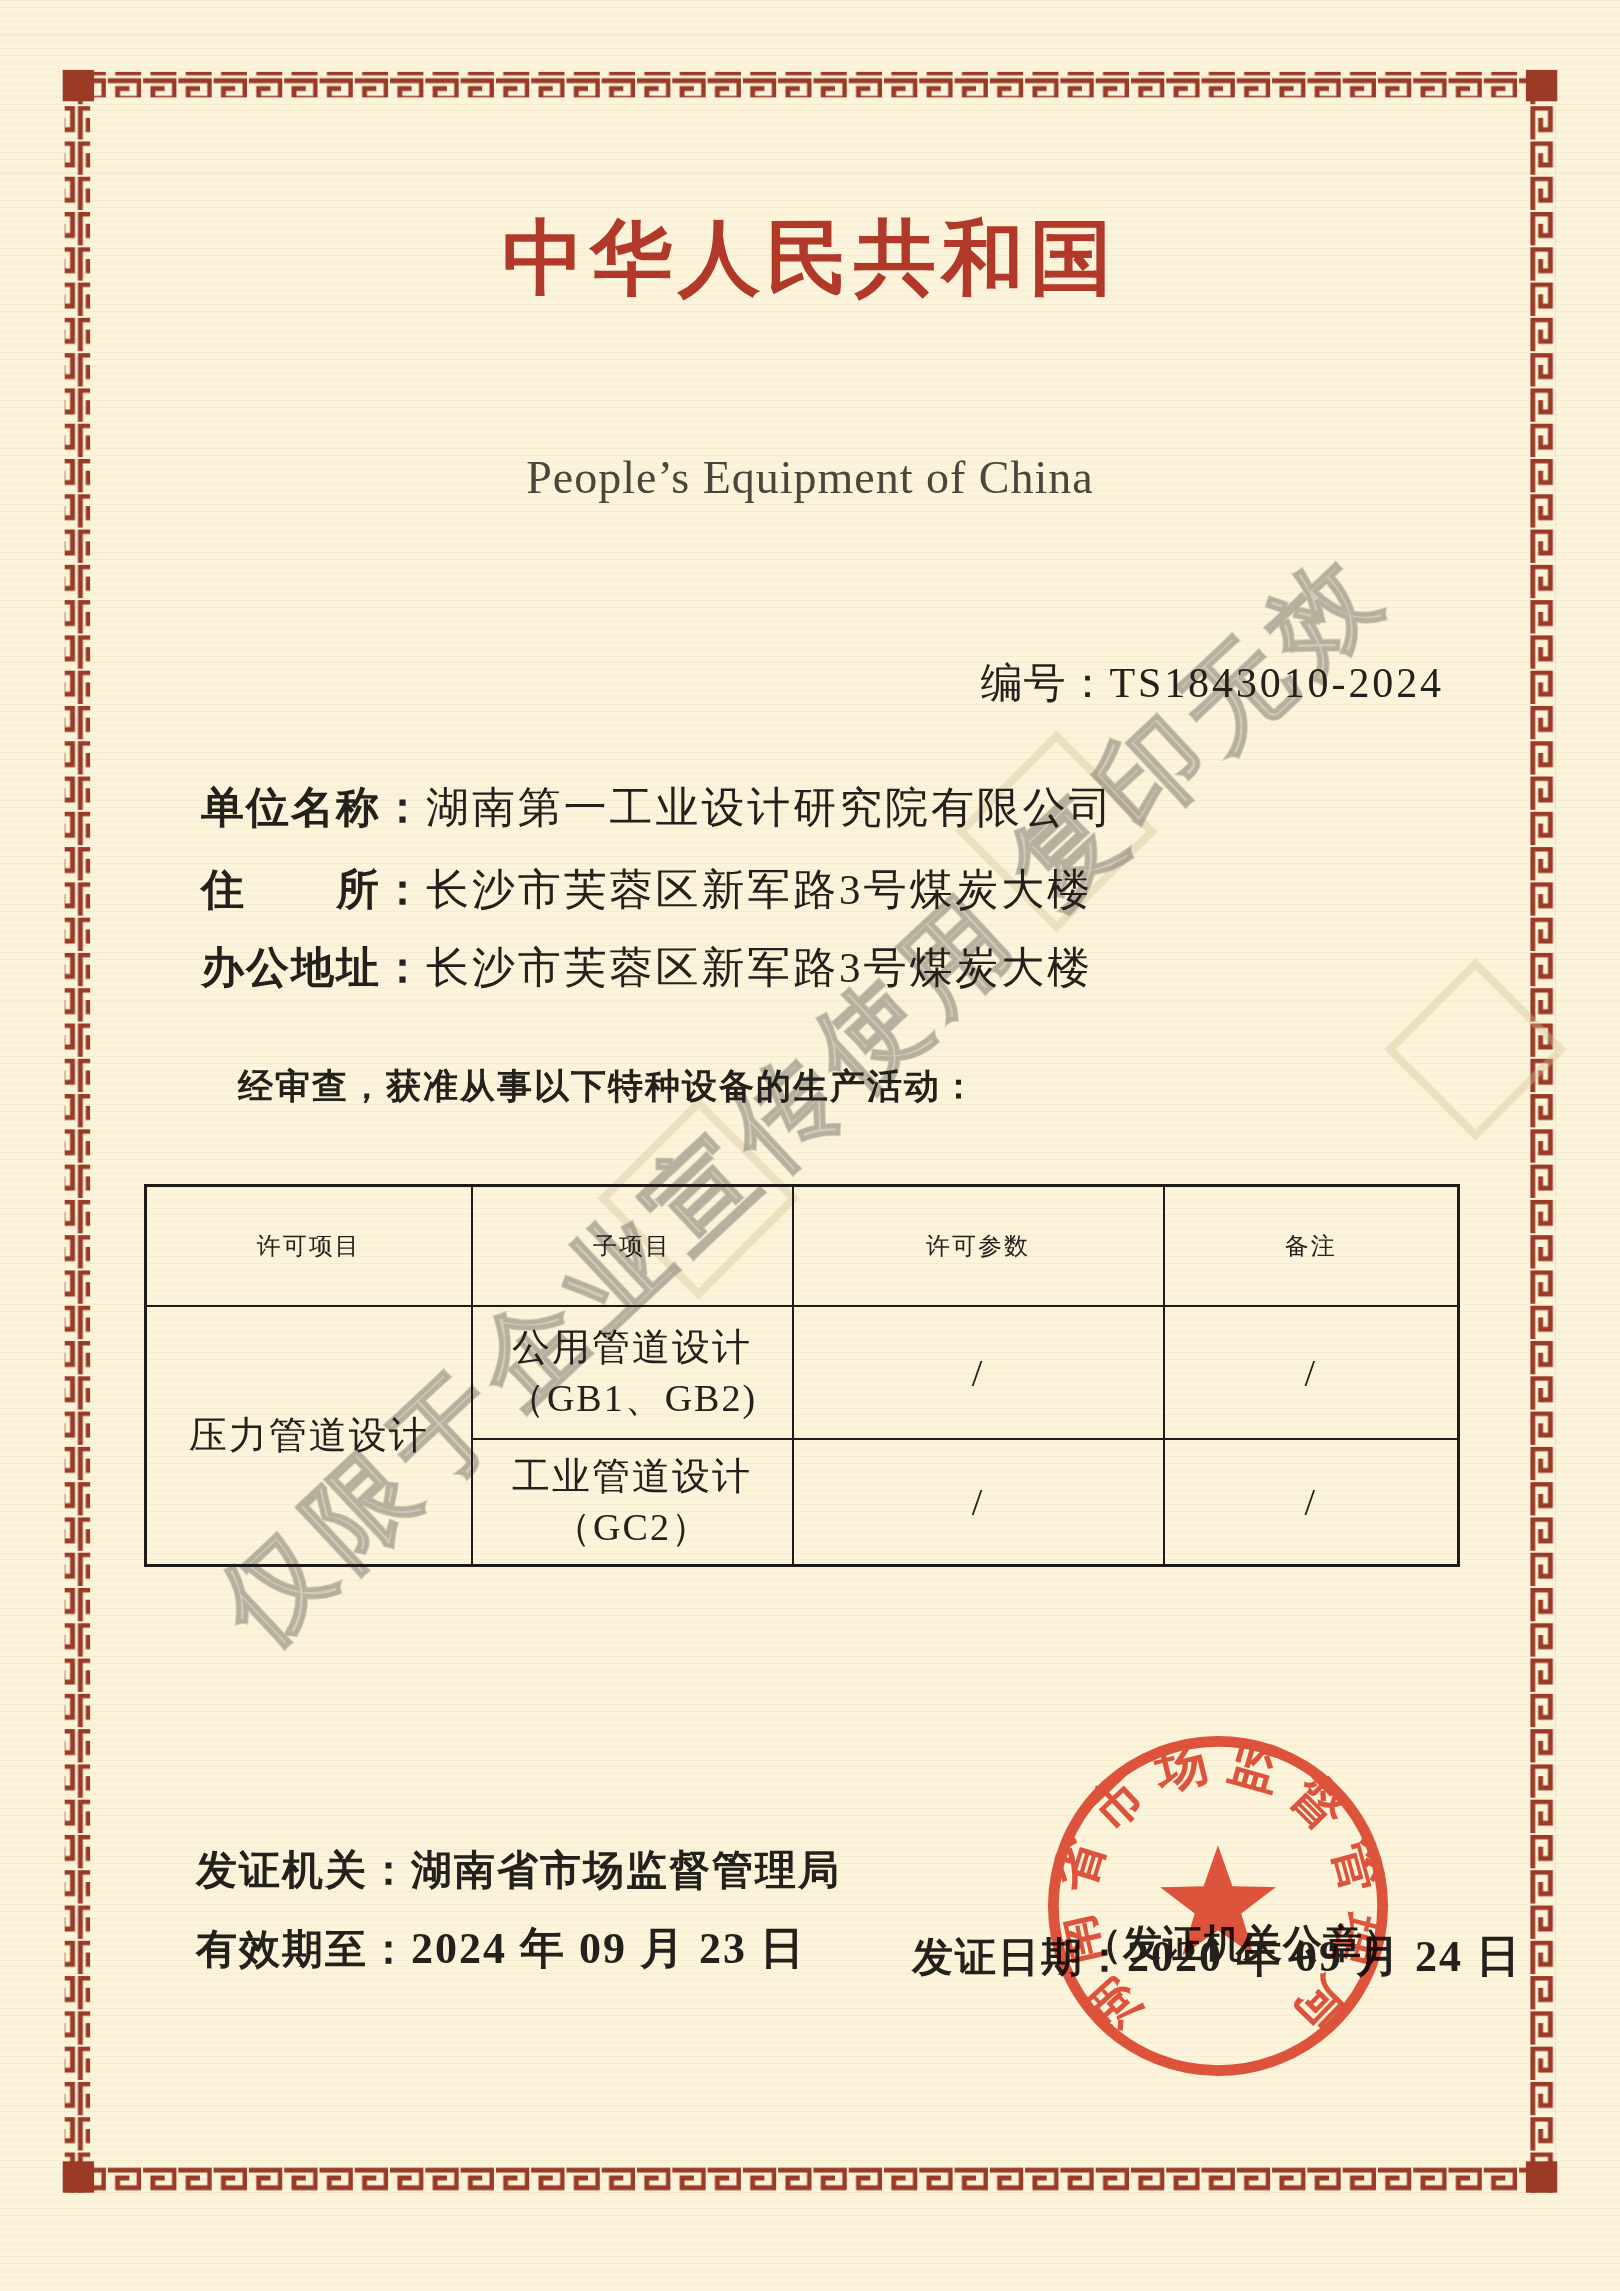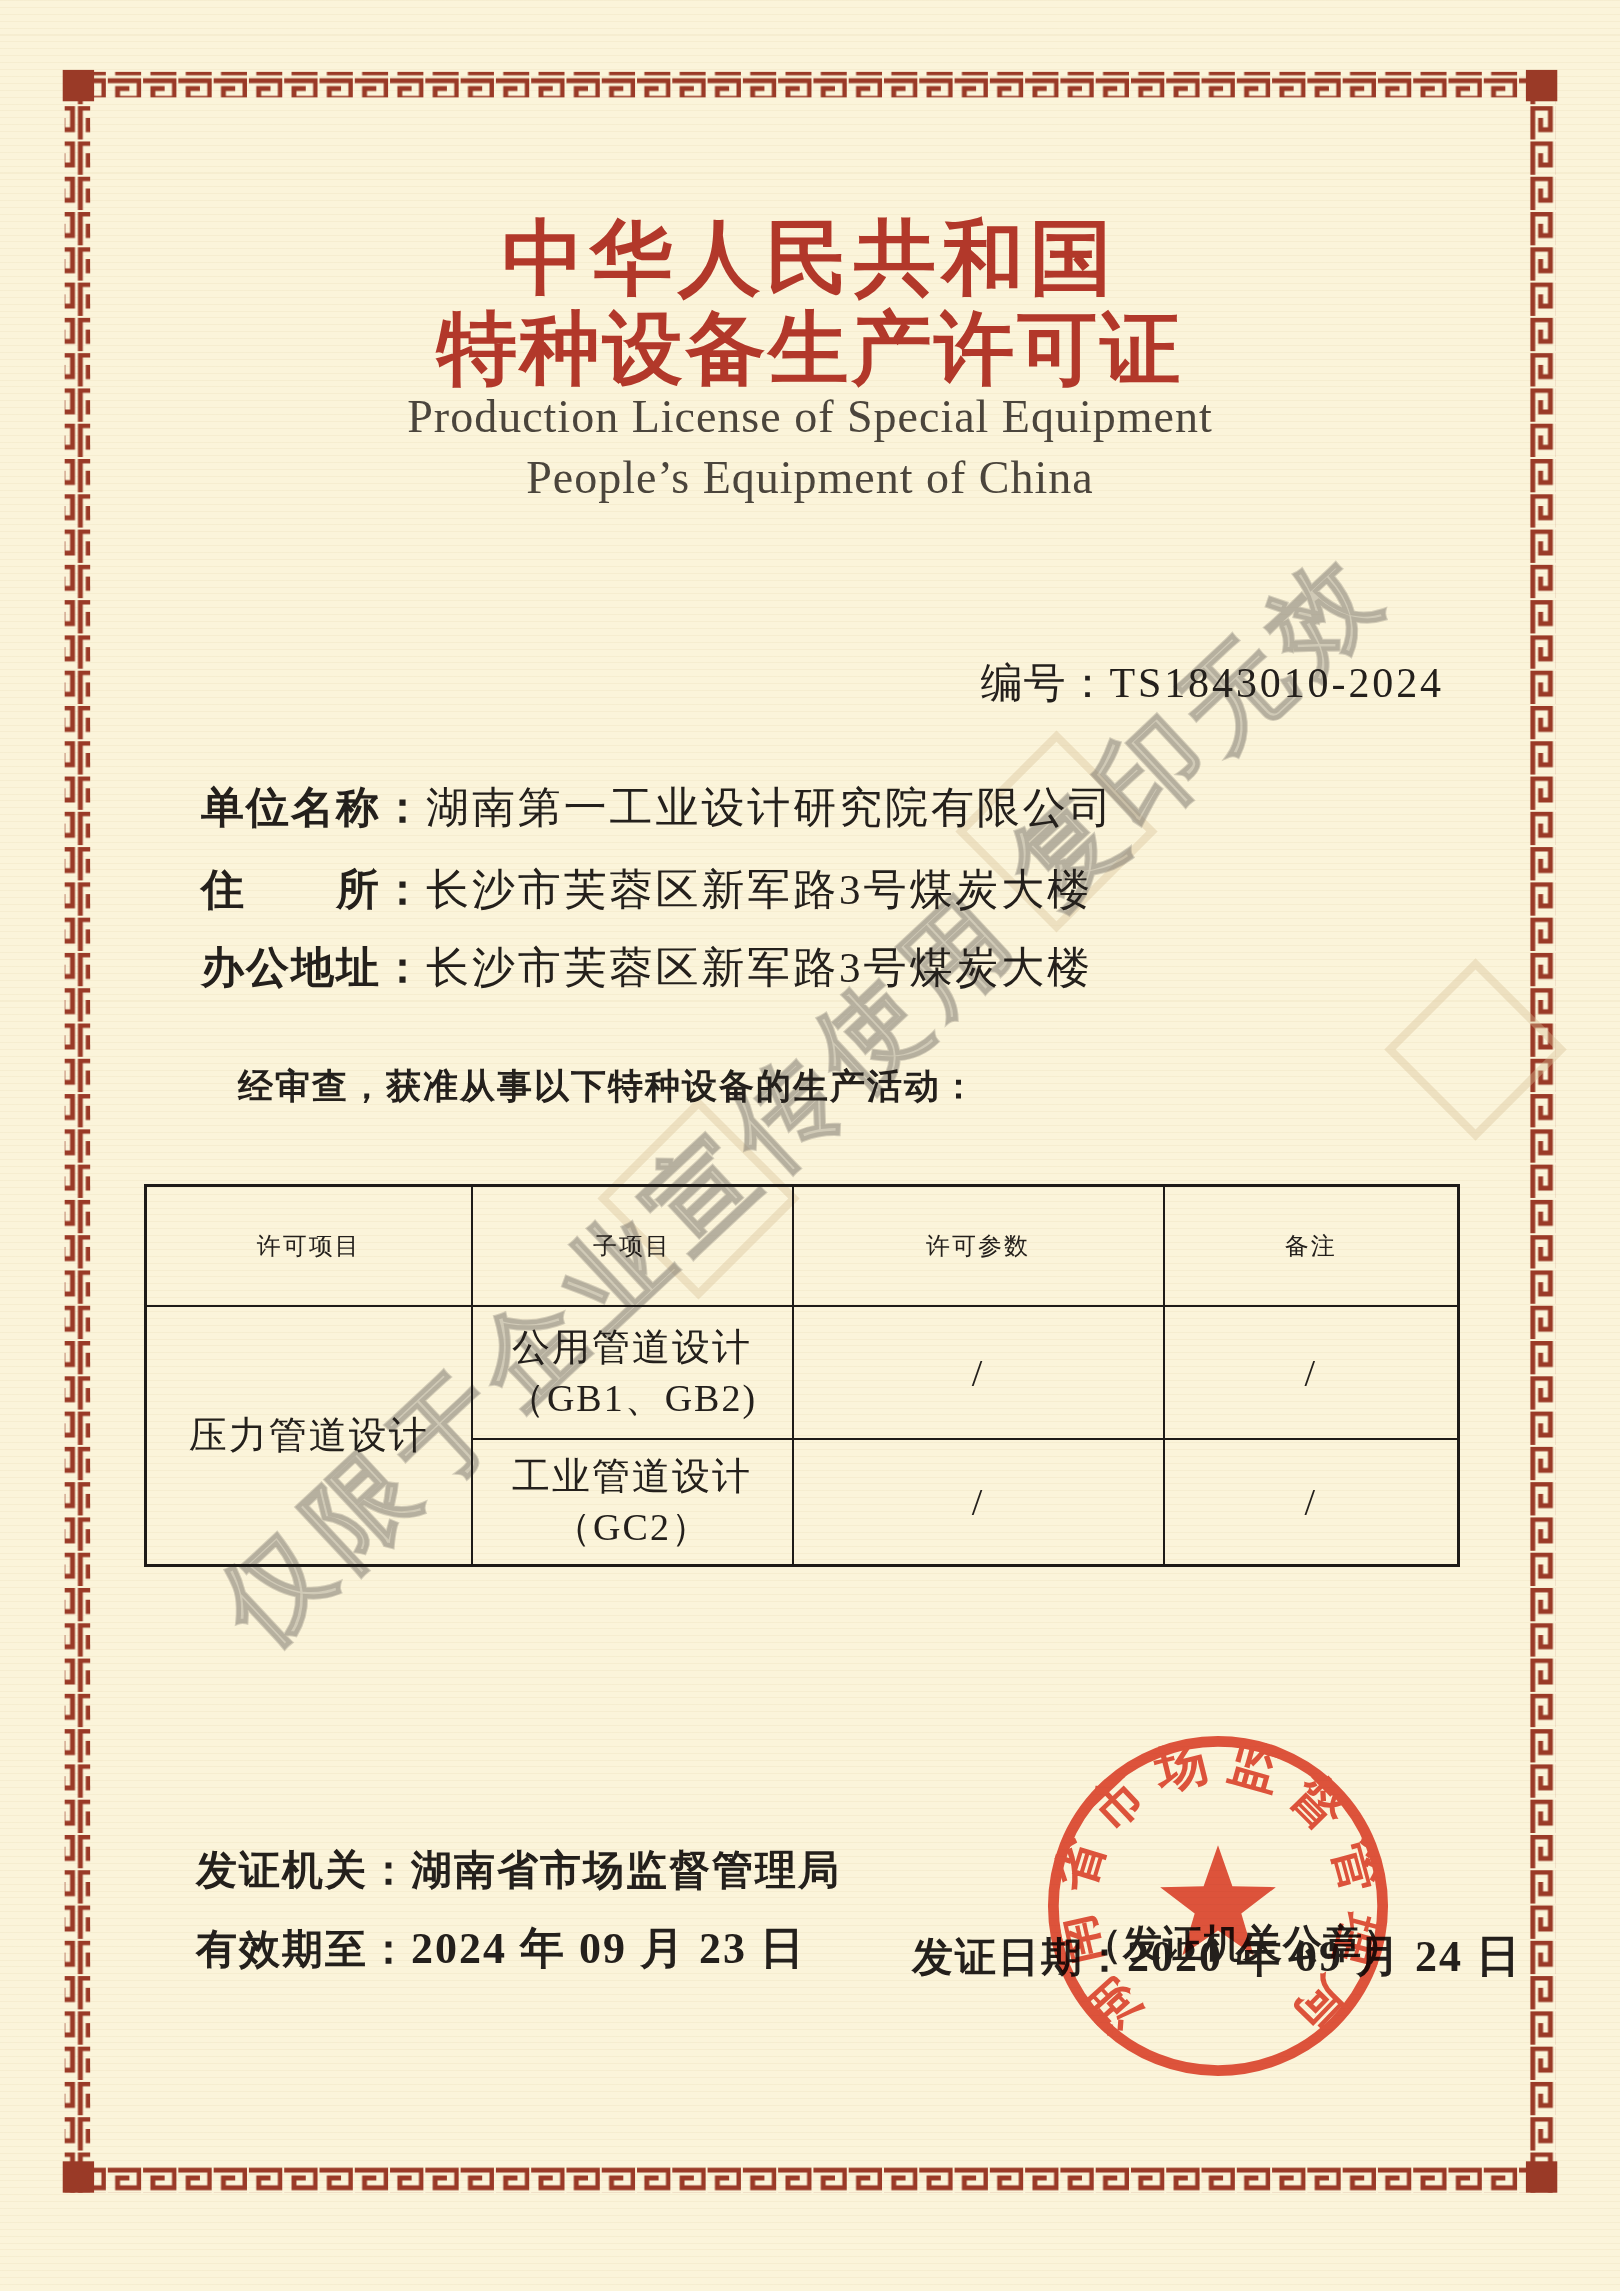--- a/index.html
+++ b/index.html
@@ -115,22 +115,20 @@
 
   <div class="ornament" style="left:985px;top:760px;width:127px;height:127px;"></div>
   <div class="ornament" style="left:1411px;top:985px;width:113px;height:113px;"></div>
   <div class="ornament" style="left:627px;top:1127px;width:127px;height:127px;"></div>
 
   <div class="watermark" style="left:804px;top:1098px;">仅限于企业宣传使用  复印无效</div>
 
   <div class="content">
 
     <div class="title-cn l1">中华人民共和国</div>
-    <div class="title-cn l2">特种设备生产许可证</div>
-    <div class="title-en l1">Production License of Special Equipment</div>
     <div class="title-en l2">People’s Equipment of China</div>
 
     <div class="license-line">
       <span class="lbl">编号：</span><span class="num">TS1843010-2024</span>
     </div>
 
     <div class="info-line n1">
       <span class="lbl">单位名称：</span><span class="val">湖南第一工业设计研究院有限公司</span>
     </div>
     <div class="info-line n2">

